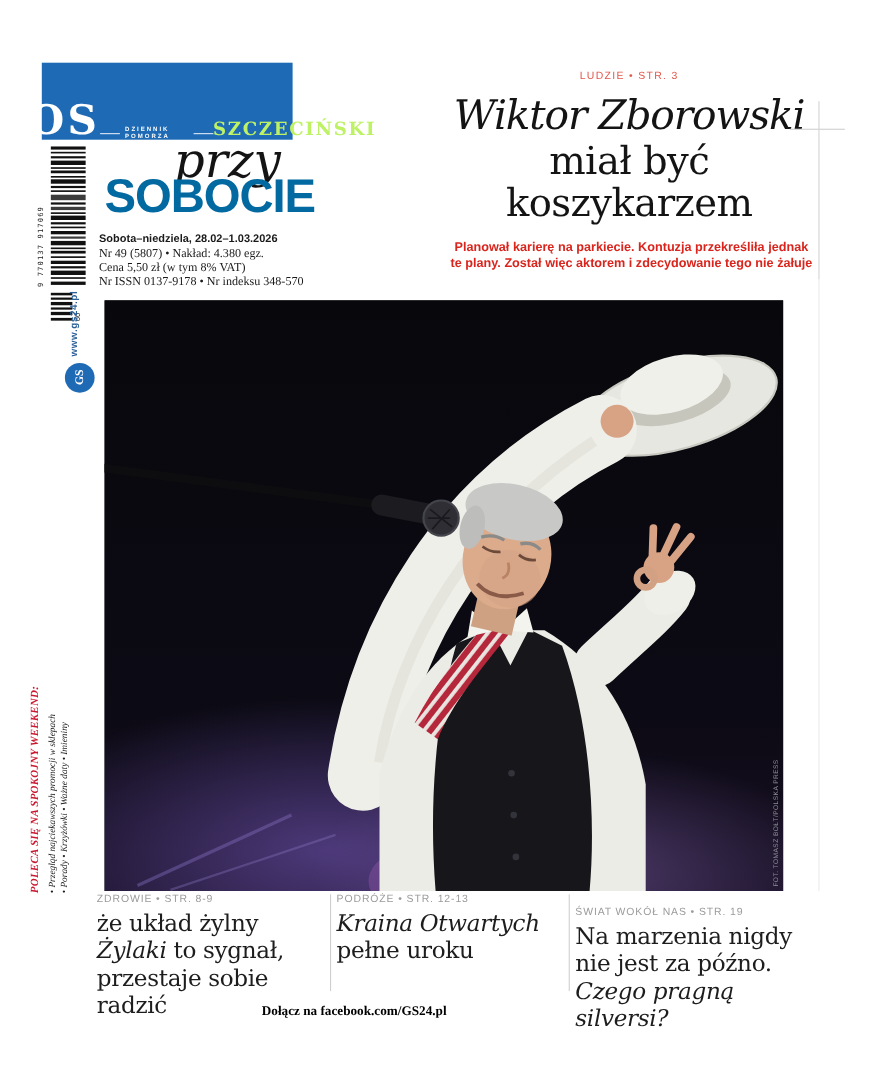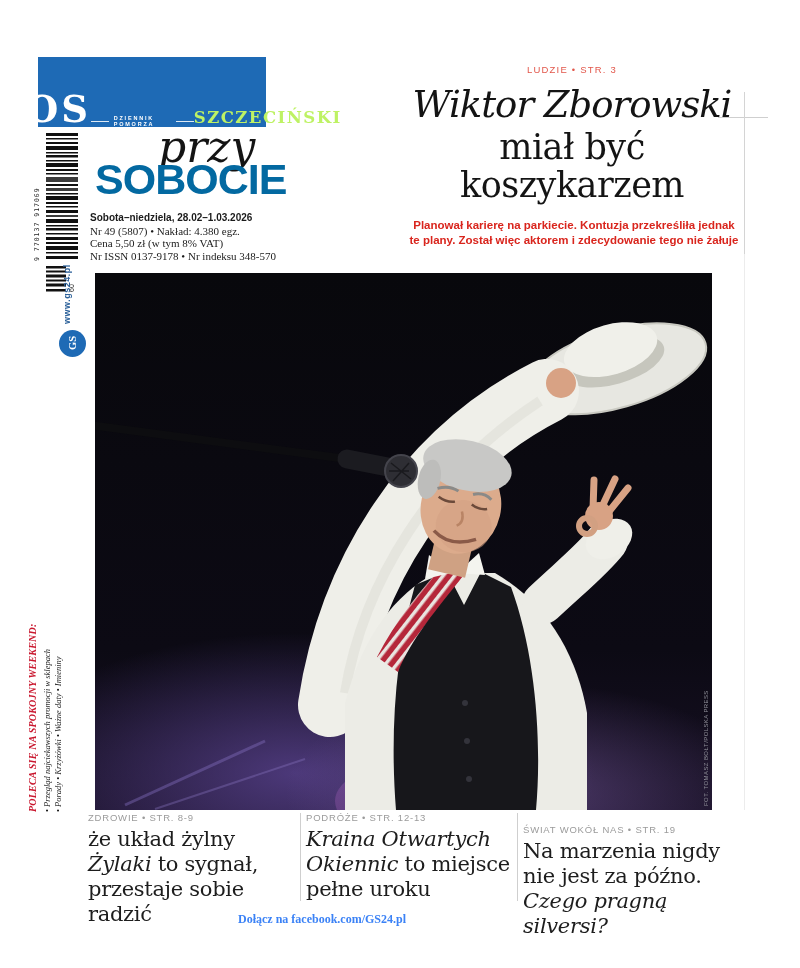--- a/index.html
+++ b/index.html
@@ -72,21 +72,21 @@
   .t3{left:523px;width:220px;margin-top:12px;}
   .t-kicker{color:#9b9b9b;font-size:9.5px;letter-spacing:.8px;font-weight:500;margin-bottom:4px;}
   .t-title{font-family:"DejaVu Serif","Liberation Serif",serif;font-size:21px;
            line-height:25px;color:#1d1d1d;letter-spacing:-.3px;}
   .t-title .em{font-style:italic;}
   .t-div{top:813px;width:1px;height:88px;background:#cfcfcf;}
   .td1{left:300px;} .td2{left:517px;}
 
   
   .footer{left:0;top:912px;width:644px;text-align:center;
-          font-family:"Liberation Serif",serif;font-weight:bold;font-size:12px;color:#3b82f6;}
+          font-family:"Liberation Serif",serif;font-weight:bold;font-size:12px;color:#000000;}
 </style>
 </head>
 <body>
 
 <div class="abs logo-box">
   <div class="logo-title">GŁOS</div>
   <div class="logo-tagline">
     <span class="rule"></span>
     <span>DZIENNIK POMORZA</span>
     <span class="rule"></span>
@@ -267,21 +267,20 @@
     <div><span class="em"></span><span>że układ żylny</span></div>
     <div><span class="em">Żylaki</span><span> to sygnał,</span></div>
     <div><span class="em"></span><span>przestaje sobie radzić</span></div>
   </div>
 </div>
 <div class="abs t-div td1"></div>
 <div class="abs teaser t2">
   <div class="t-kicker">PODRÓŻE • STR. 12-13</div>
   <div class="t-title">
     <div><span class="em">Kraina Otwartych</span><span></span></div>
-    <div><span class="em">Okiennic</span><span> to miejsce</span></div>
     <div><span class="em"></span><span>pełne uroku</span></div>
   </div>
 </div>
 <div class="abs t-div td2"></div>
 <div class="abs teaser t3">
   <div class="t-kicker">ŚWIAT WOKÓŁ NAS • STR. 19</div>
   <div class="t-title">
     <div><span class="em"></span><span>Na marzenia nigdy</span></div>
     <div><span class="em"></span><span>nie jest za późno.</span></div>
     <div><span class="em">Czego pragną silversi?</span><span></span></div>

